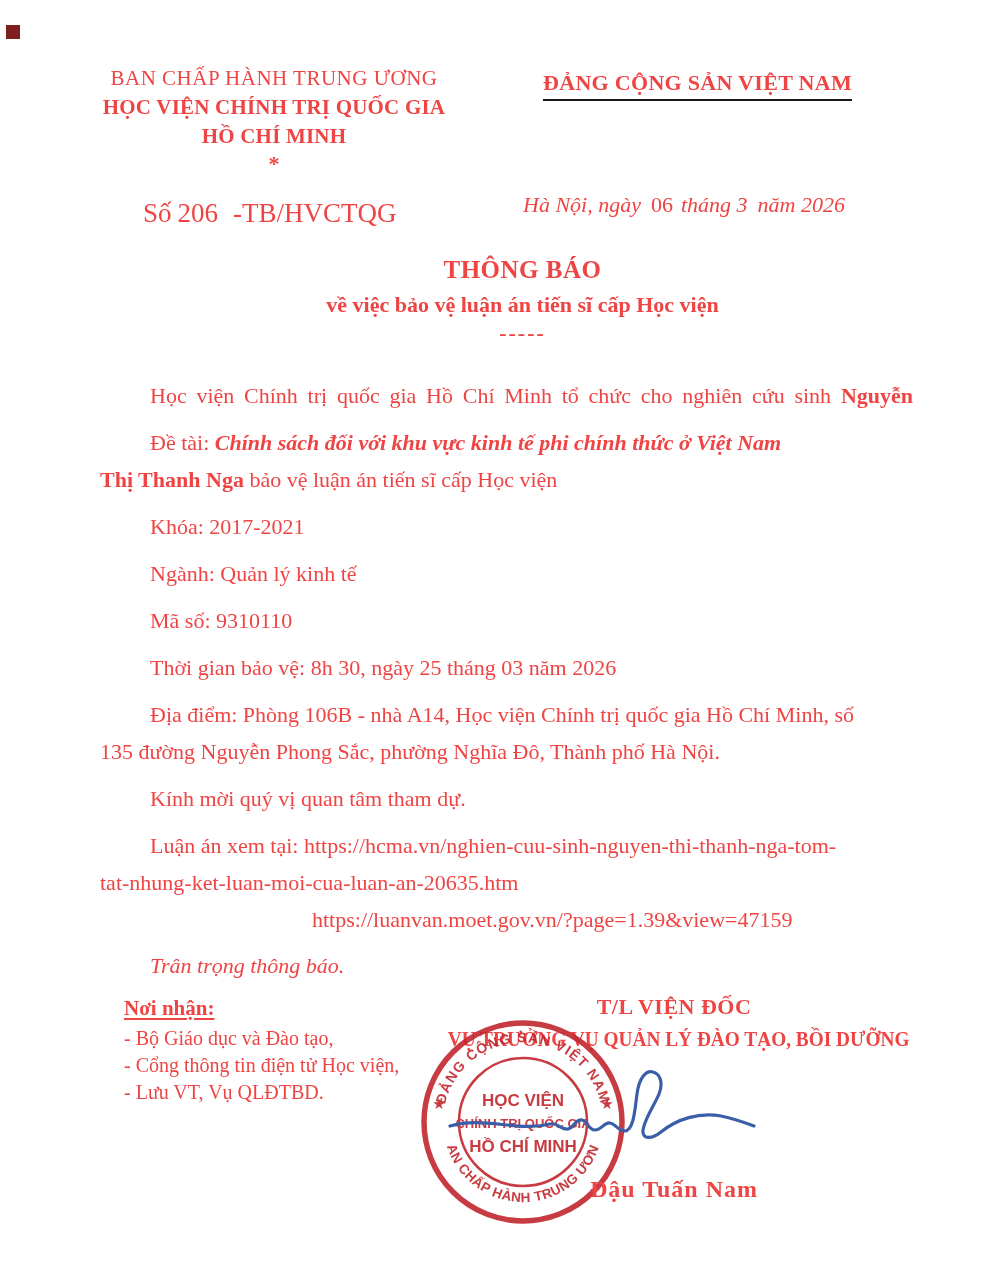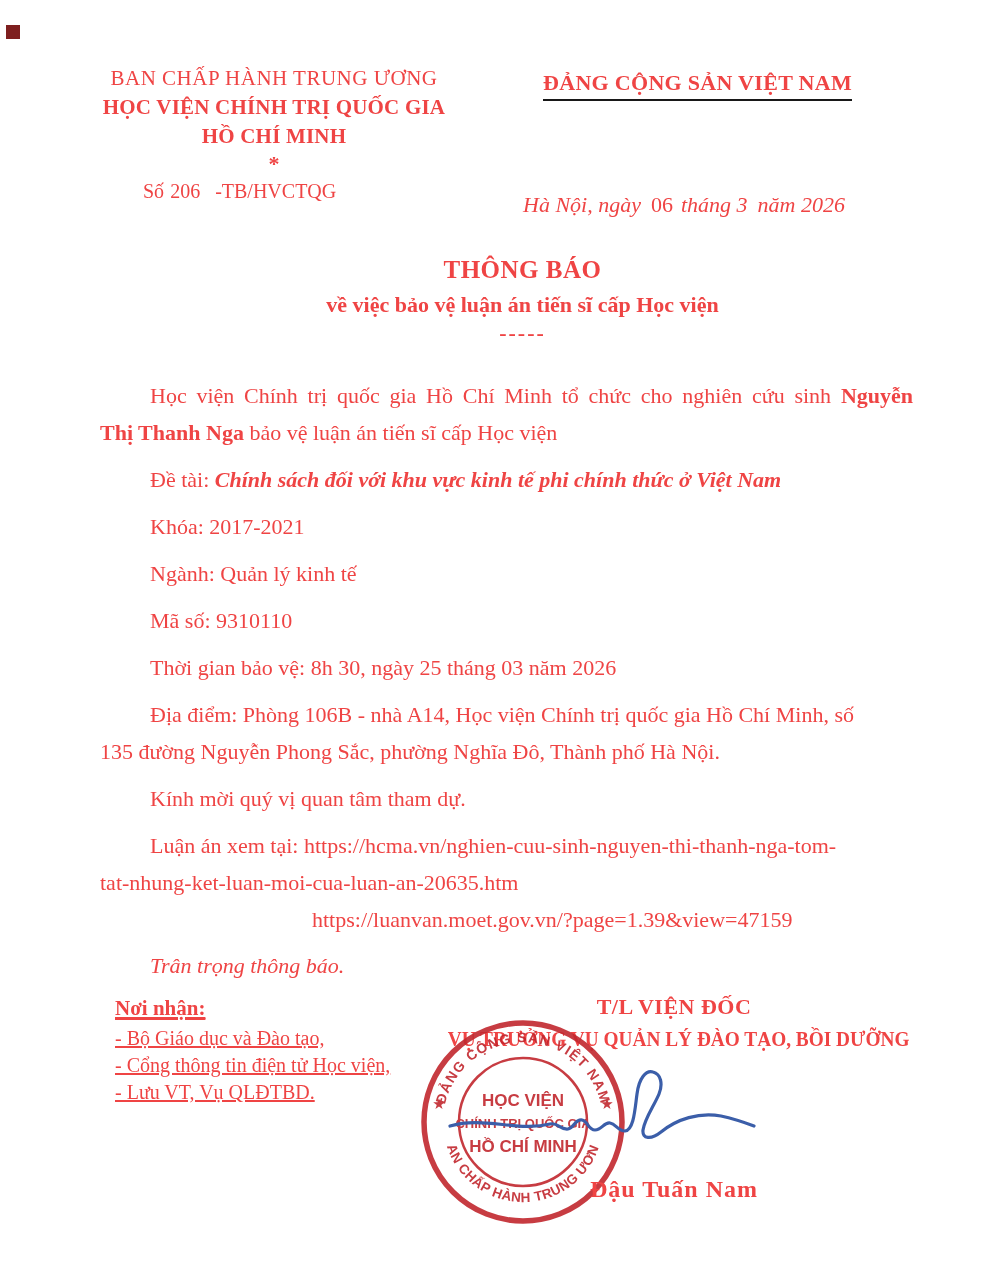--- a/index.html
+++ b/index.html
@@ -11,21 +11,21 @@
 
   .hdr-left{left:85px;top:64px;width:378px;text-align:center;font-size:21px;line-height:29px;}
   .hdr-left .l1{letter-spacing:.5px;}
   .hdr-left .l2,.hdr-left .l3{font-weight:bold;letter-spacing:.2px;}
   .hdr-left .star{font-weight:bold;font-size:22px;line-height:26px;}
 
   .hdr-right{left:495px;top:70px;width:405px;text-align:center;}
   .slogan{display:inline-block;font-weight:bold;font-size:22px;letter-spacing:.3px;
           border-bottom:2px solid #181818;padding-bottom:3px;}
 
-  .doc-no{left:143px;top:180px;font-size:20px;white-space:nowrap;}
+  .doc-no{left:143px;top:198px;font-size:27px;white-space:nowrap;}
   .doc-no .num{margin-left:6px;}
   .doc-no .suffix{margin-left:15px;}
 
   .date-line{left:478px;top:192px;width:412px;text-align:center;font-size:22px;
              font-style:italic;white-space:nowrap;}
   .date-line .day{font-style:normal;margin:0 8px 0 10px;}
   .date-line .year{margin-left:10px;}
 
   .title-block{left:100px;top:255px;width:845px;text-align:center;}
   .title-main{font-size:25px;font-weight:bold;letter-spacing:.5px;line-height:30px;}
@@ -33,21 +33,21 @@
   .title-divider{font-size:22px;font-weight:bold;letter-spacing:2px;line-height:24px;margin-top:2px;}
 
   .body{left:100px;top:377px;width:813px;font-size:22px;}
   .line{line-height:37px;white-space:nowrap;}
   .line.para{margin-top:10px;}
   .line.indent{text-indent:50px;}
   .line.justify{white-space:normal;text-align:justify;text-align-last:justify;}
   .line.url2{padding-left:212px;}
   .line.closing{margin-top:9px;font-style:italic;}
 
-  .recipients{left:115px;top:995px;font-size:20px;line-height:27px;text-decoration:underline;}
+  .recipients{left:124px;top:995px;font-size:20px;line-height:27px;}
   .recipients .heading{font-weight:bold;font-size:21px;text-decoration:underline;
                        text-underline-offset:3px;margin-bottom:3px;}
 
   .sign-block{left:428px;top:993px;width:492px;text-align:center;z-index:1;}
   .pos1{font-size:22px;font-weight:bold;letter-spacing:.5px;line-height:28px;}
   .pos2{font-size:21px;font-weight:bold;white-space:nowrap;margin-top:5px;
         transform:scaleX(.92);transform-origin:center;line-height:26px;}
 
   .stamp-svg{left:417px;top:1016px;z-index:2;opacity:.9;}
   .stamp-text{font-family:"Liberation Sans","DejaVu Sans",sans-serif;font-weight:bold;}
@@ -84,22 +84,22 @@
   </div>
 
   <div class="abs title-block">
     <div class="title-main">THÔNG BÁO</div>
     <div class="title-sub">về việc bảo vệ luận án tiến sĩ cấp Học viện</div>
     <div class="title-divider">-----</div>
   </div>
 
   <div class="abs body">
       <div class="line indent justify"><span>Học viện Chính trị quốc gia Hồ Chí Minh tổ chức cho nghiên cứu sinh </span><span style="font-weight: bold;">Nguyễn</span></div>
+      <div class="line para indent"><span>Đề tài: </span><span style="font-weight: bold; font-style: italic;">Chính sách đối với khu vực kinh tế phi chính thức ở Việt Nam</span></div>
       <div class="line"><span style="font-weight: bold;">Thị Thanh Nga</span><span> bảo vệ luận án tiến sĩ cấp Học viện</span></div>
-      <div class="line para indent"><span>Đề tài: </span><span style="font-weight: bold; font-style: italic;">Chính sách đối với khu vực kinh tế phi chính thức ở Việt Nam</span></div>
       <div class="line para indent"><span>Khóa: 2017-2021</span></div>
       <div class="line para indent"><span>Ngành: Quản lý kinh tế</span></div>
       <div class="line para indent"><span>Mã số: 9310110</span></div>
       <div class="line para indent"><span>Thời gian bảo vệ: 8h 30, ngày 25 tháng 03 năm 2026</span></div>
       <div class="line para indent"><span>Địa điểm: Phòng 106B - nhà A14, Học viện Chính trị quốc gia Hồ Chí Minh, số</span></div>
       <div class="line"><span>135 đường Nguyễn Phong Sắc, phường Nghĩa Đô, Thành phố Hà Nội.</span></div>
       <div class="line para indent"><span>Kính mời quý vị quan tâm tham dự.</span></div>
       <div class="line para indent"><span>Luận án xem tại: https://hcma.vn/nghien-cuu-sinh-nguyen-thi-thanh-nga-tom-</span></div>
       <div class="line"><span>tat-nhung-ket-luan-moi-cua-luan-an-20635.htm</span></div>
       <div class="line url2"><span>https://luanvan.moet.gov.vn/?page=1.39&amp;view=47159</span></div>

